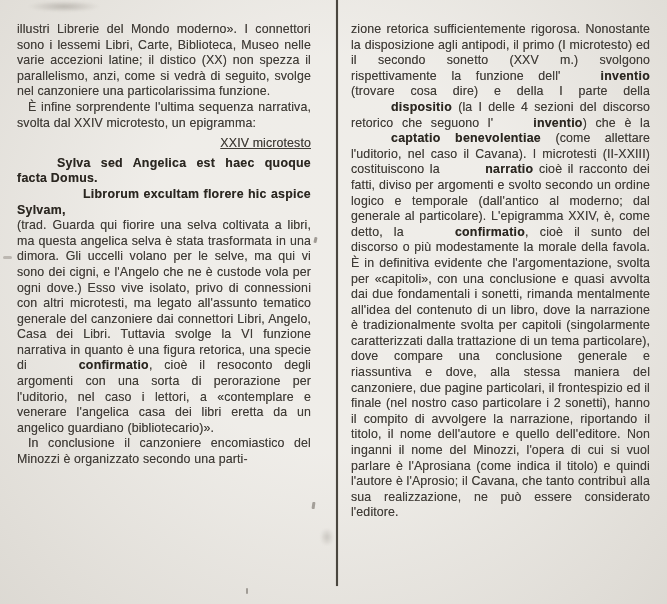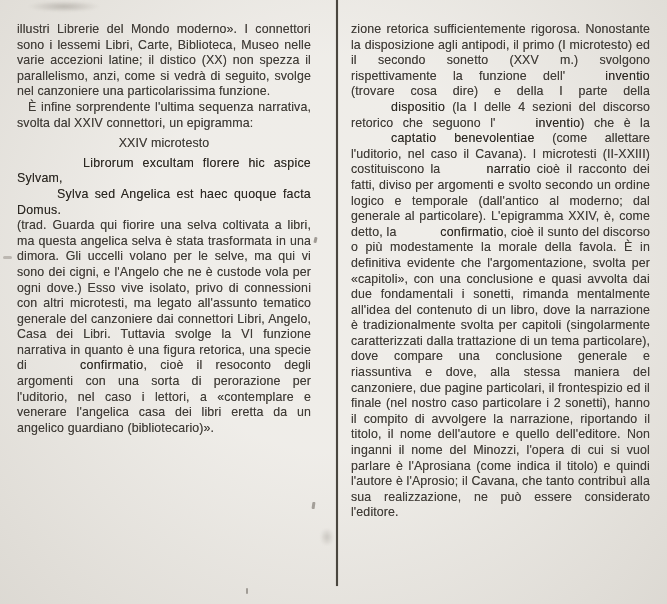--- a/index.html
+++ b/index.html
@@ -35,28 +35,28 @@
   .blk{
     margin:0;
     font-size:12.4px;
     line-height:15.6px;
     letter-spacing:.12px;
     text-align:justify;
     color:var(--ink);
     text-shadow:0 0 .4px rgba(64,60,55,.55);
   }
   .blk.body-indent{text-indent:11px;}
-  .blk.label{margin:5px 0 4px 0;text-align:center;}
+  .blk.label{margin:5px 0 4px 0;text-align:right;text-decoration:underline;}
   .blk.verse,.blk.verse-first{
     font-weight:700;
     color:var(--ink-bold);
     letter-spacing:.25px;
   }
   .blk.verse-first{text-indent:26px;}
-  .run.bold{font-weight:400;color:var(--ink-bold);letter-spacing:.25px;padding-left:40px;}
+  .run.bold{font-weight:700;color:var(--ink-bold);letter-spacing:.25px;padding-left:40px;}
   
   .artifact{position:absolute;pointer-events:none;}
   .smudge-top{
     left:28px;top:1px;width:72px;height:11px;border-radius:50%;
     background:radial-gradient(ellipse, rgba(140,134,126,.45), rgba(140,134,126,0) 70%);
     filter:blur(1px);
   }
   .speck-1{left:314px;top:237px;width:3px;height:6px;background:rgba(92,86,78,.55);border-radius:1px;transform:rotate(12deg);}
   .speck-2{left:312px;top:502px;width:3px;height:7px;background:rgba(92,86,78,.5);border-radius:1px;transform:rotate(8deg);}
   .speck-3{left:3px;top:256px;width:9px;height:3px;background:rgba(120,114,106,.38);border-radius:2px;filter:blur(.4px);}
@@ -75,22 +75,23 @@
   <div class="artifact speck-1"></div>
   <div class="artifact speck-2"></div>
   <div class="artifact speck-3"></div>
   <div class="artifact speck-4"></div>
   <div class="artifact smudge-bottom"></div>
 
   <div class="divider"></div>
 
   <div class="column col-left">
       <p class="blk body"><span class="run">illustri Librerie del Mondo moderno». I connettori sono i lessemi Libri, Carte, Biblioteca, Museo nelle varie accezioni latine; il distico (XX) non spezza il parallelismo, anzi, come si vedrà di seguito, svolge nel canzoniere una particolarissima funzione.</span></p>
-      <p class="blk body-indent"><span class="run">È infine sorprendente l'ultima sequenza narrativa, svolta dal XXIV connettori, un epigramma:</span></p>
+      <p class="blk body-indent"><span class="run">È infine sorprendente l'ultima sequenza narrativa, svolta dal XXIV microtesto, un epigramma:</span></p>
       <p class="blk label"><span class="run">XXIV microtesto</span></p>
+      <p class="blk verse"><span class="run bold">Sylva sed Angelica est haec quoque facta Domus.</span></p>
       <p class="blk verse-first"><span class="run bold">Librorum excultam florere hic aspice Sylvam,</span></p>
-      <p class="blk verse"><span class="run bold">Sylva sed Angelica est haec quoque facta Domus.</span></p>
       <p class="blk body"><span class="run">(trad. Guarda qui fiorire una selva coltivata a libri, ma questa angelica selva è stata trasformata in una dimora. Gli uccelli volano per le selve, ma qui vi sono dei cigni, e l'Angelo che ne è custode vola per ogni dove.) Esso vive isolato, privo di connessioni con altri microtesti, ma legato all'assunto tematico generale del canzoniere dai connettori Libri, Angelo, Casa dei Libri. Tuttavia svolge la VI funzione narrativa in quanto è una figura retorica, una specie di </span><span class="run bold">confirmatio</span><span class="run">, cioè il resoconto degli argomenti con una sorta di perorazione per l'uditorio, nel caso i lettori, a «contemplare e venerare l'angelica casa dei libri eretta da un angelico guardiano (bibliotecario)».</span></p>
+      <p class="blk body-indent"><span class="run">In conclusione il canzoniere encomiastico del Minozzi è organizzato secondo una parti-</span></p>
     </div>
   <div class="column col-right">
       <p class="blk body"><span class="run">zione retorica sufficientemente rigorosa. Nonostante la disposizione agli antipodi, il primo (I microtesto) ed il secondo sonetto (XXV m.) svolgono rispettivamente la funzione dell'</span><span class="run bold">inventio</span><span class="run"> (trovare cosa dire) e della I parte della </span><span class="run bold">dispositio</span><span class="run"> (la I delle 4 sezioni del discorso retorico che seguono l'</span><span class="run bold">inventio</span><span class="run">) che è la </span><span class="run bold">captatio benevolentiae</span><span class="run"> (come allettare l'uditorio, nel caso il Cavana). I microtesti (II-XXIII) costituiscono la </span><span class="run bold">narratio</span><span class="run"> cioè il racconto dei fatti, diviso per argomenti e svolto secondo un ordine logico e temporale (dall'antico al moderno; dal generale al particolare). L'epigramma XXIV, è, come detto, la </span><span class="run bold">confirmatio</span><span class="run">, cioè il sunto del discorso o più modestamente la morale della favola. È in definitiva evidente che l'argomentazione, svolta per «capitoli», con una conclusione e quasi avvolta dai due fondamentali i sonetti, rimanda mentalmente all'idea del contenuto di un libro, dove la narrazione è tradizionalmente svolta per capitoli (singolarmente caratterizzati dalla trattazione di un tema particolare), dove compare una conclusione generale e riassuntiva e dove, alla stessa maniera del canzoniere, due pagine particolari, il frontespizio ed il finale (nel nostro caso particolare i 2 sonetti), hanno il compito di avvolgere la narrazione, riportando il titolo, il nome dell'autore e quello dell'editore. Non inganni il nome del Minozzi, l'opera di cui si vuol parlare è l'Aprosiana (come indica il titolo) e quindi l'autore è l'Aprosio; il Cavana, che tanto contribuì alla sua realizzazione, ne può essere considerato l'editore.</span></p>
     </div>
 </div>
 
 </body></html>

